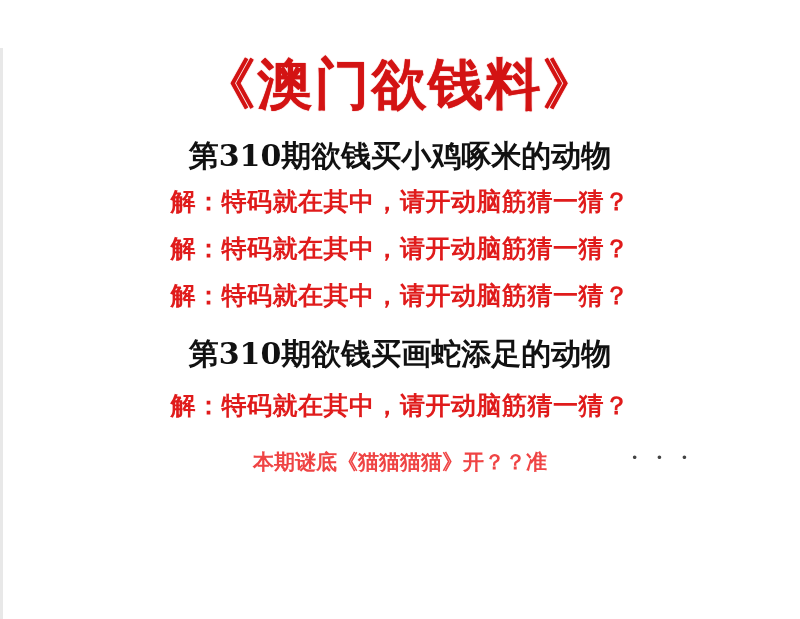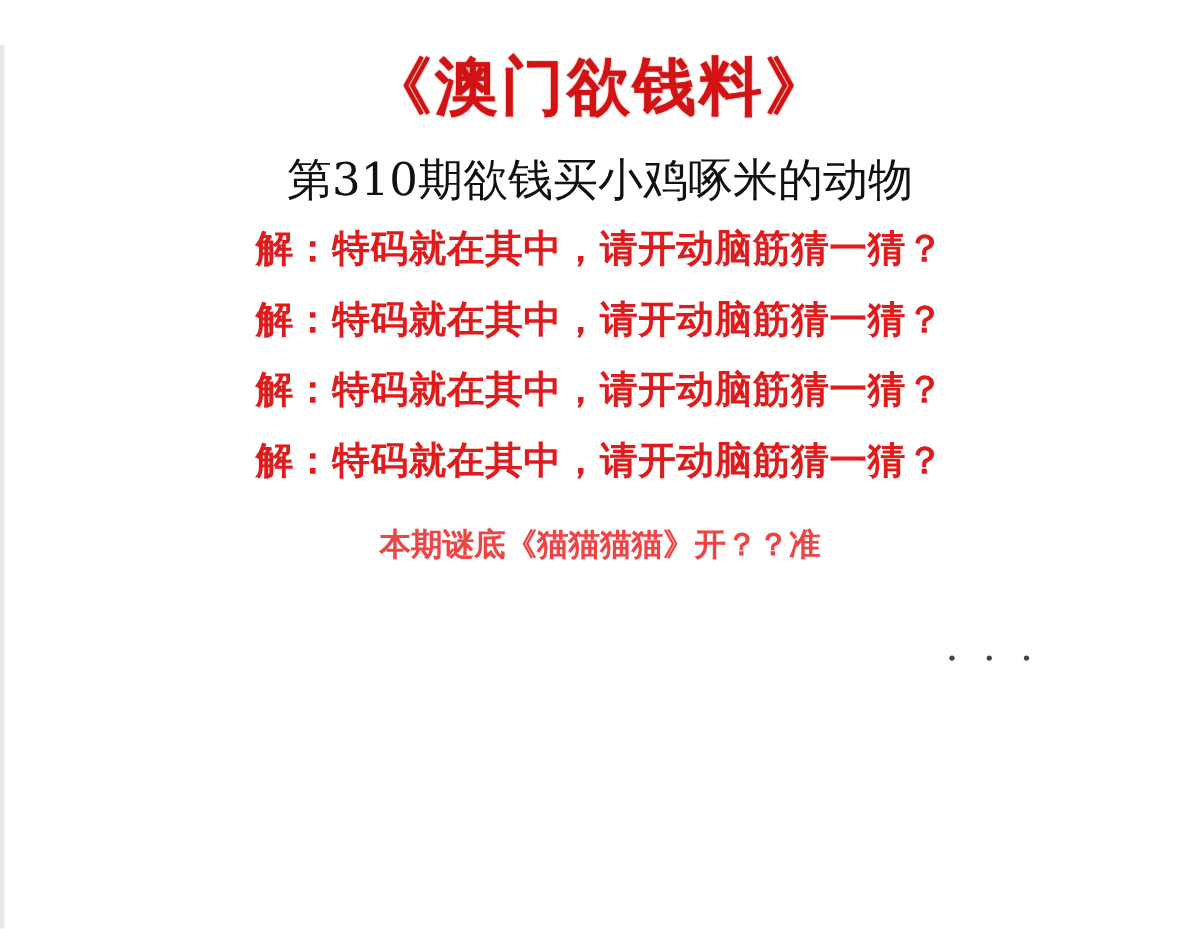--- a/index.html
+++ b/index.html
@@ -16,35 +16,35 @@
   }
   .page {
     position: relative;
     width: 800px;
     height: 619px;
     box-sizing: border-box;
   }
   .title {
     text-align: center;
     color: #d31313;
-    font-size: 42px;
+    font-size: 55px;
     font-weight: bold;
     letter-spacing: 2px;
-    margin-top: 30px;
+    margin-top: 48px;
     font-family: "DejaVu Serif", "Liberation Serif", serif;
     text-shadow: 0 0 1px #d31313;
   }
   .block {
     margin-top: 14px;
   }
   .q-line {
     text-align: center;
     color: #111111;
     font-size: 30px;
-    font-weight: normal;
+    font-weight: bold;
     letter-spacing: 0px;
     font-family: "DejaVu Serif", "Liberation Serif", serif;
   }
   .a-line {
     text-align: center;
     color: #e01b1b;
     font-size: 25px;
     font-weight: bold;
     font-family: "DejaVu Serif", "Liberation Serif", serif;
     margin-top: 6px;
@@ -107,20 +107,21 @@
     <div class="a-line">解：特码就在其中，请开动脑筋猜一猜？</div>
   </div>
 
   <div class="block b3">
     <div class="a-line">解：特码就在其中，请开动脑筋猜一猜？</div>
   </div>
 
   <div class="dots">· · ·</div>
 
   <div class="block b4">
+    <div class="q-line">第310期欲钱买画蛇添足的动物</div>
     <div class="a-line">解：特码就在其中，请开动脑筋猜一猜？</div>
   </div>
 
   <div class="footer">
     <span class="footer-text">本期谜底《猫猫猫猫》开？？准</span>
     
   </div>
 
 </div>
 

